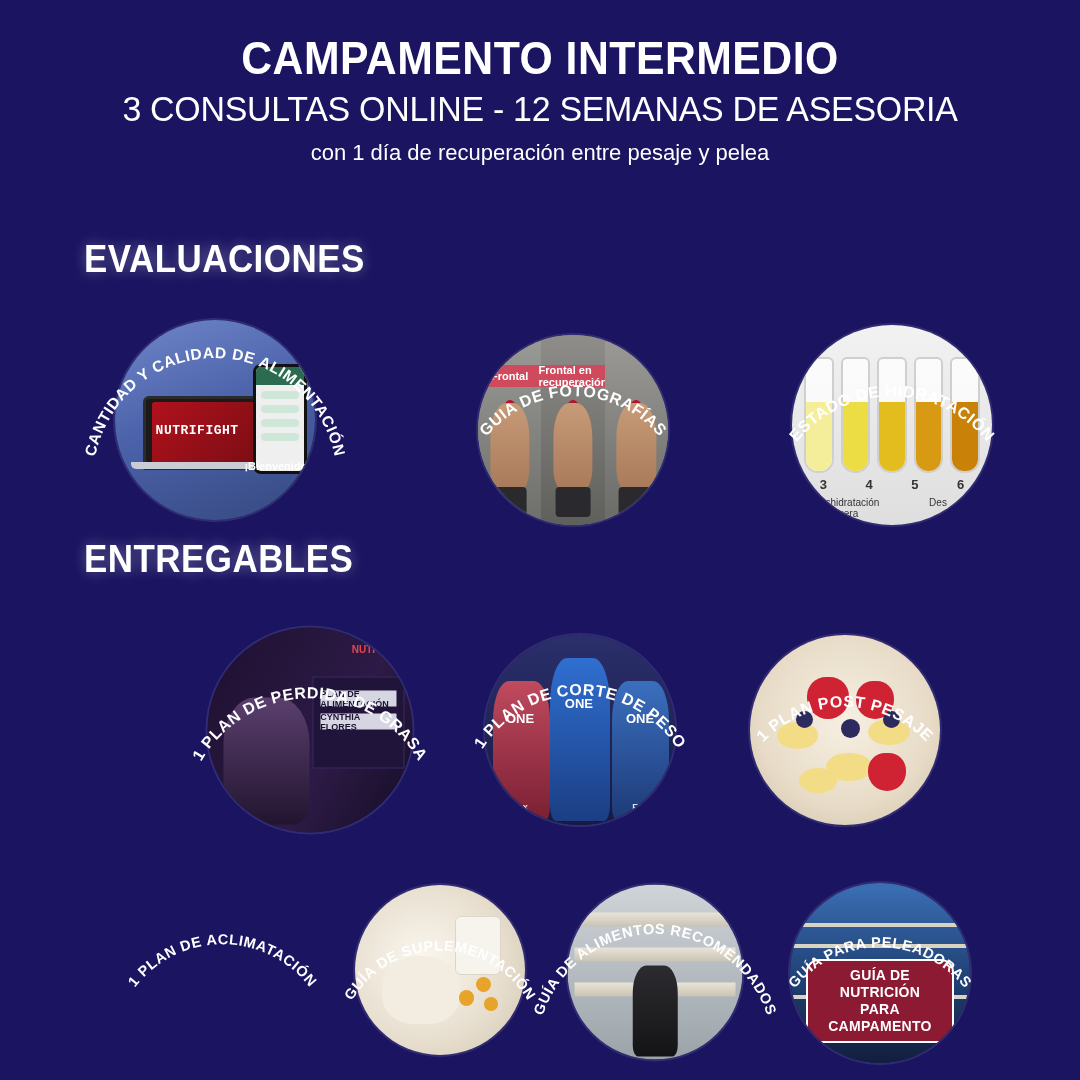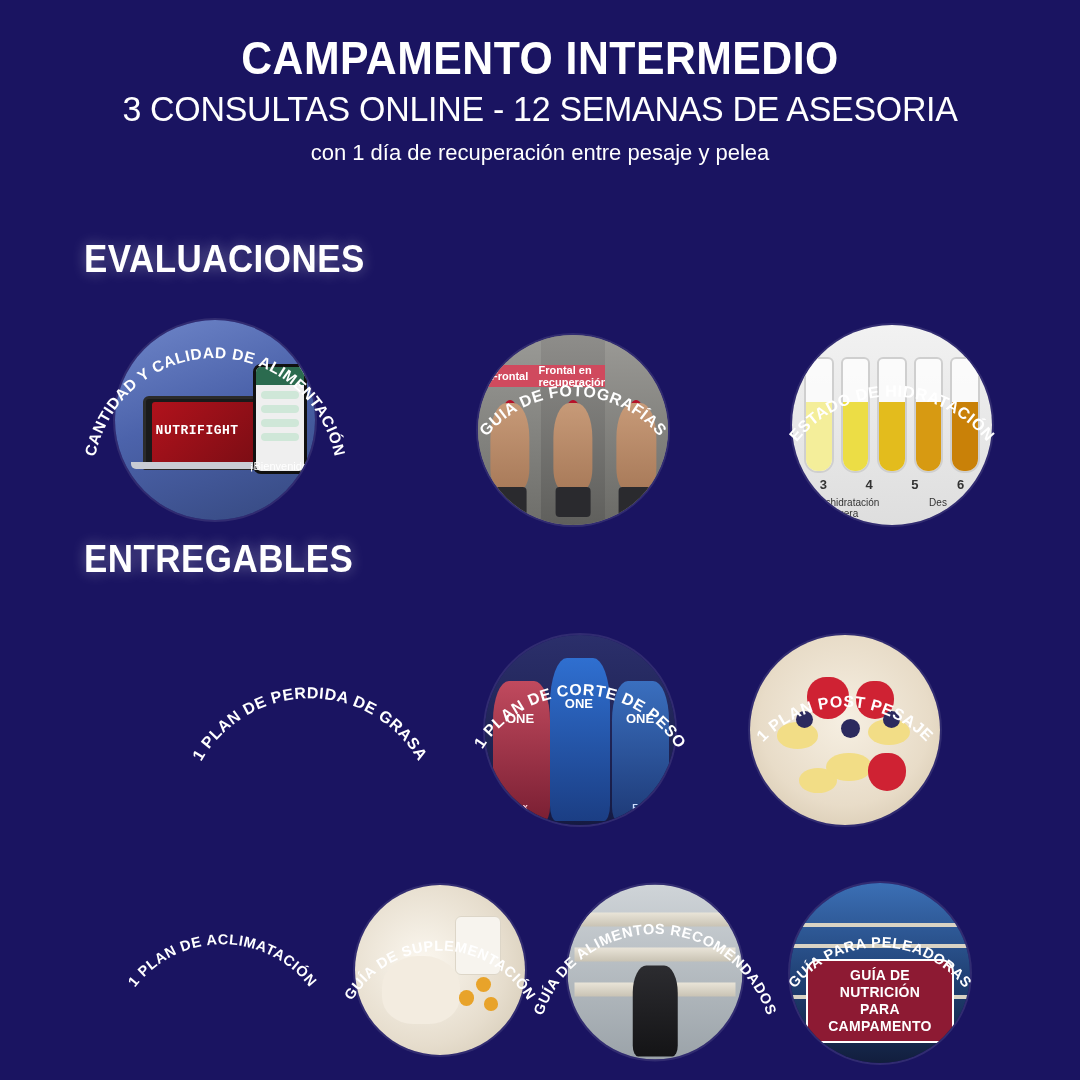--- a/index.html
+++ b/index.html
@@ -123,21 +123,21 @@
     background: #c9ccd4; border-radius: 0 0 5px 5px;
   }
   .phone-right {
     position: absolute; right: 4%; top: 22%; width: 24%; height: 52%;
     background: #efefef; border-radius: 8px; border: 3px solid #111;
     overflow: hidden;
   }
   .phone-right .bar { height: 17%; background: #2b6b4f; }
   .phone-right .bub { margin: 6px 5px; height: 8px; background: #cfe7d8; border-radius: 4px;}
   .phone-caption {
-    position: absolute; right: 2%; bottom: 24%; font-size: 11px; color: #fff; font-weight: normal;
+    position: absolute; right: 2%; bottom: 24%; font-size: 11px; color: #fff; font-weight: bold;
   }
 
   
   .sc-poses { background: #8d8d8d; display: flex; }
   .pose-col { position: relative; flex: 1; height: 100%; }
   .pose-col.a { background: linear-gradient(180deg,#9a9a96 0%,#6e6e6a 100%); }
   .pose-col.b { background: linear-gradient(180deg,#8e8d8a 0%,#5f5f5c 100%); }
   .pose-col.c { background: linear-gradient(180deg,#9b9a96 0%,#6a6a66 100%); }
   .pose-hdr {
     position: absolute; top: 16%; left: 0; right: 0; height: 22px;
@@ -347,20 +347,30 @@
     <defs>
         <path id="arc3" d="M 16 185 A 122 122 0 0 1 244 185" fill="none"></path>
       </defs>
     <text font-size="16"><textPath href="#arc3" startOffset="50%" text-anchor="middle">ESTADO DE HIDRATACIÓN</textPath></text>
   </svg>
 </div>
 
 <div class="section-heading" id="heading-entregables">ENTREGABLES</div>
 
 <div class="badge" style="left:175px; top:595px; width:270px; height:245px;">
+  <div class="disc" style="width:205px;height:205px;top:135px;">
+    <div class="photo scene sc-fat">
+      <div class="fat-logo">NUTR...</div>
+      <div class="fat-panel">
+        <div class="fat-strip">PLAN DE ALIMENTACIÓN</div>
+        <div class="fat-strip2">CYNTHIA FLORES</div>
+      </div>
+      <div class="fighter"></div>
+    </div>
+  </div>
   <svg class="arc-text" viewBox="0 0 270 245">
     <defs>
         <path id="arc4" d="M 16 190 A 125 125 0 0 1 254 190" fill="none"></path>
       </defs>
     <text font-size="16"><textPath href="#arc4" startOffset="50%" text-anchor="middle">1 PLAN DE PERDIDA DE GRASA</textPath></text>
   </svg>
 </div>
 
 <div class="badge" style="left:455px; top:595px; width:250px; height:240px;">
   <div class="disc" style="width:190px;height:190px;top:135px;">

